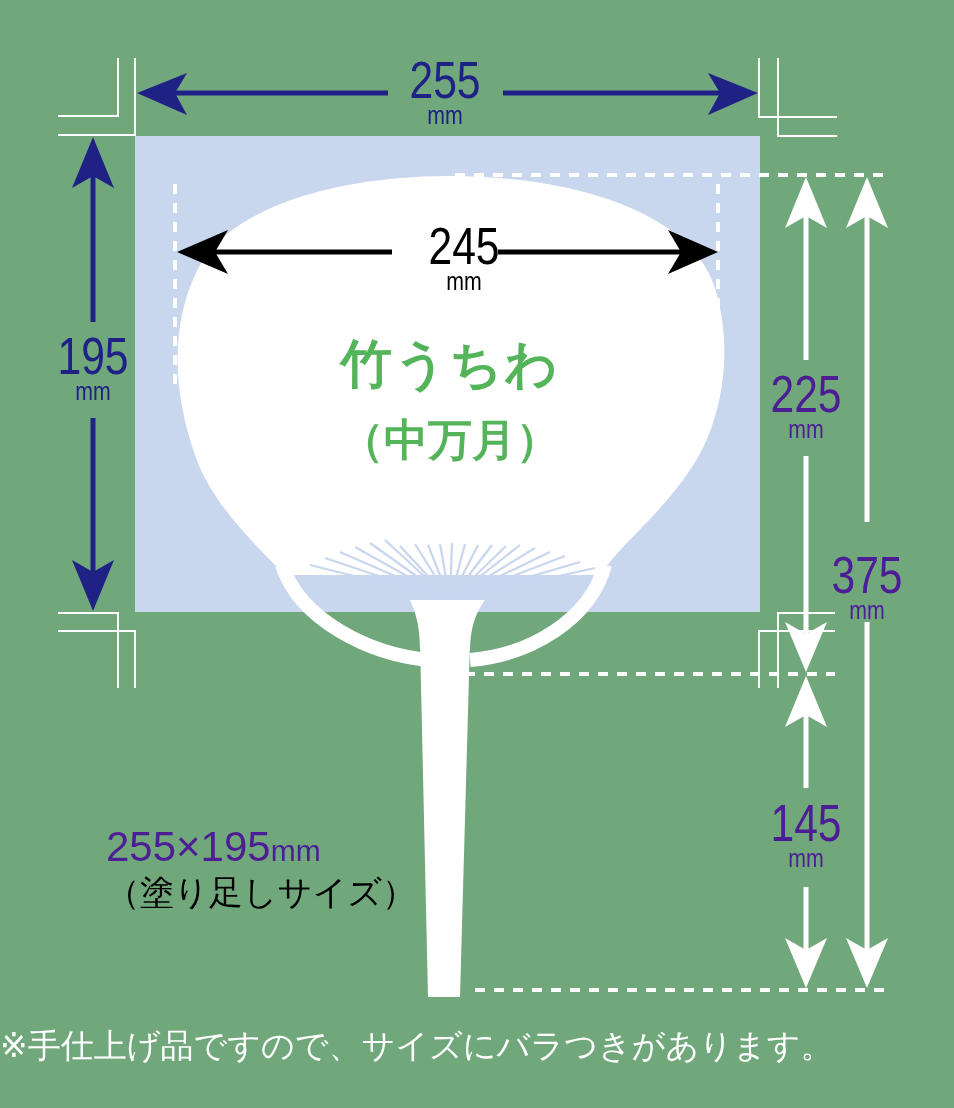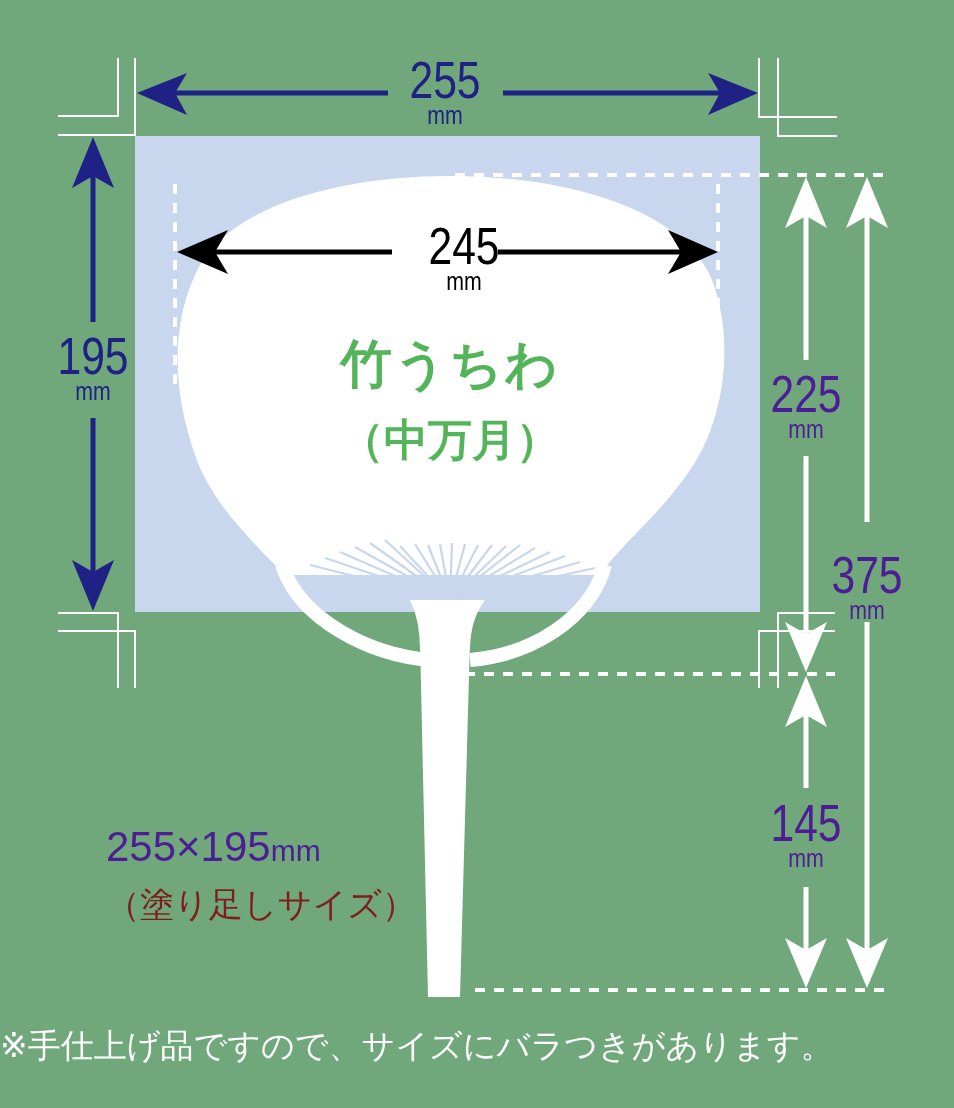--- a/index.html
+++ b/index.html
@@ -13,21 +13,21 @@
   .black { color:#000000; }
   .green { color:#54b45a; }
   .big { font-size:52px; }
   .unit { font-size:26px; }
   .title-jp { font-size:52px; font-weight:bold; letter-spacing:2px; font-family:"DejaVu Sans", sans-serif; }
   .sub-jp { font-size:44px; font-weight:bold; font-family:"DejaVu Sans", sans-serif; }
   .label-block { position:absolute; left:106px; top:818px; }
   .label-title { font-size:38px; font-weight:bold; color:#1f2185; font-family:"DejaVu Sans", sans-serif; line-height:1.1; }
   .label-size { font-size:42px; color:#4c1d95; line-height:1.1; margin-top:6px; }
   .label-size .mm { font-size:30px; }
-  .label-note { font-size:34px; color:#7f1d1d; font-family:"DejaVu Sans", sans-serif; line-height:1.1; margin-top:16px; }
+  .label-note { font-size:34px; color:#000000; font-family:"DejaVu Sans", sans-serif; line-height:1.1; margin-top:4px; }
   .footer { position:absolute; left:0; width:954px; top:1024px; color:#fff;
             font-size:33px; font-family:"DejaVu Sans", sans-serif; }
 </style>
 </head>
 <body>
 
 <div id="stage">
   <svg width="954" height="1108" viewBox="0 0 954 1108" xmlns="http://www.w3.org/2000/svg" style="position:absolute;left:0;top:0">
 
     <rect x="135" y="136" width="625" height="476" fill="#c8d6ee"></rect>

